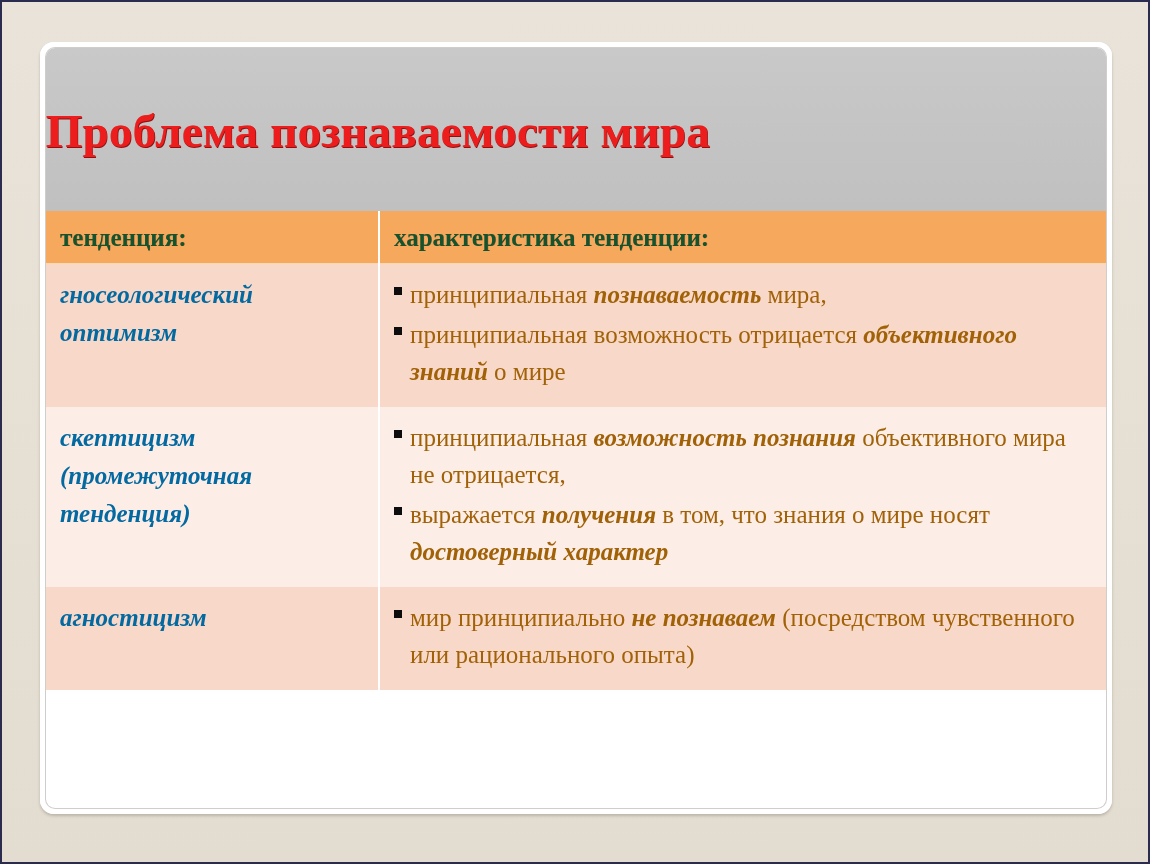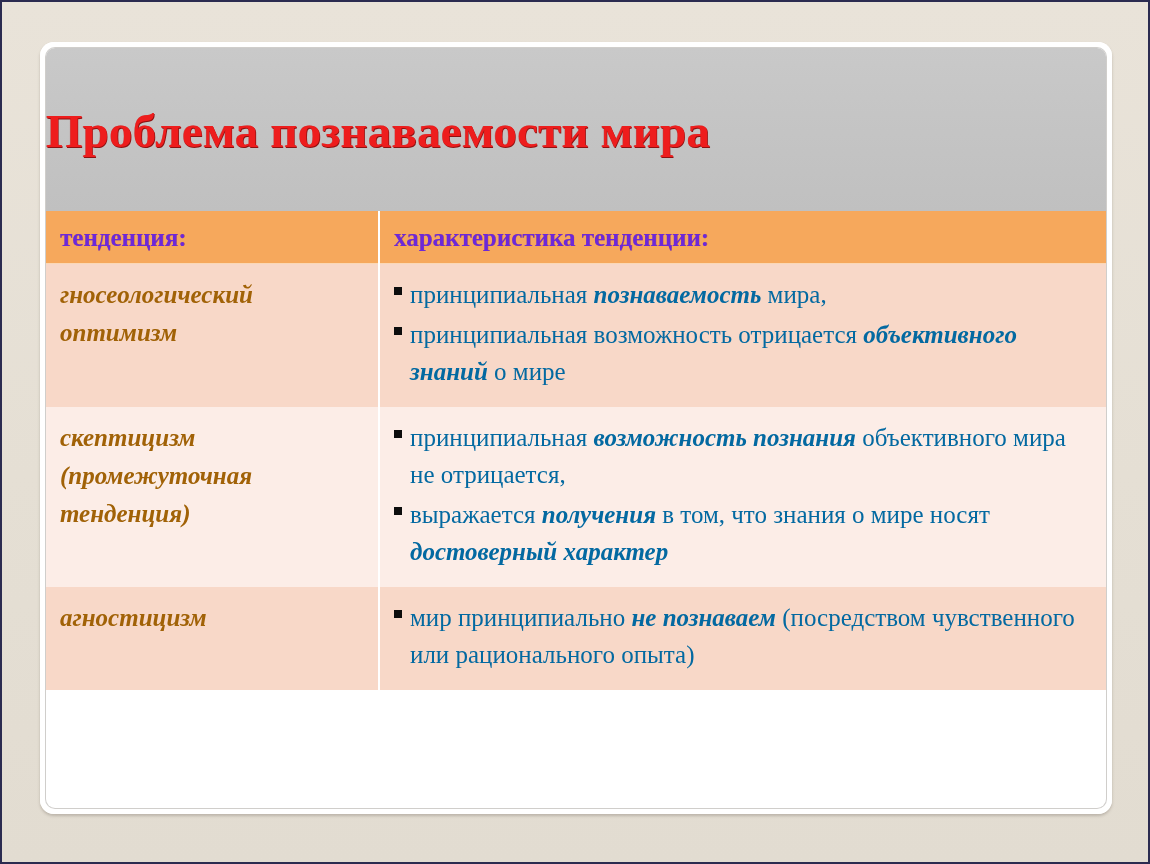--- a/index.html
+++ b/index.html
@@ -100,52 +100,52 @@
 
   
   tr.hdr td {
     background: #f6a85c;
     height: 53px;
     vertical-align: middle;
     box-shadow: inset 0 -1px 0 rgba(255,255,255,0.55);
   }
   tr.hdr td.left-cell  { border-right: 2px solid #ffffff; }
   .hdr-text {
-    color: #6d28d9;
+    color: #14532d;
     font-weight: bold;
     font-size: 25px;
     line-height: 1.1;
     padding-left: 14px;
     text-shadow: 0.4px 0.4px 0 rgba(130,30,20,0.35);
   }
 
   
   tr.body-row td { padding: 12px 12px 14px 14px; }
   tr.body-row td.left-cell { border-right: 2px solid #ffffff; }
 
   .tone-a td { background: #f8d8c8; }
   .tone-b td { background: #fcede7; }
 
   
   .tendency {
     font-weight: bold;
     font-style: italic;
     font-size: 25px;
     line-height: 1.52;
-    color: #a16207;
+    color: #0369a1;
   }
 
   
   .charlist {
     list-style: none;
     margin: 0;
     padding: 0;
     font-size: 25px;
     line-height: 1.50;
-    color: #0369a1;
+    color: #a16207;
   }
   .charlist > li {
     position: relative;
     padding-left: 16px;
     margin: 0 0 2px 0;
   }
   .charlist > li .sq {
     position: absolute;
     left: 0;
     top: 11px;

